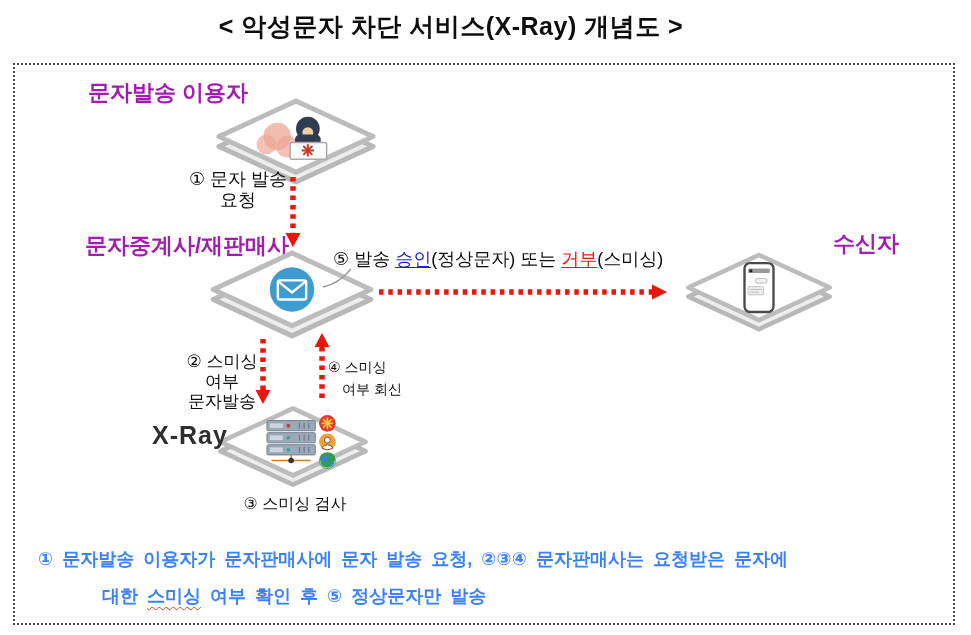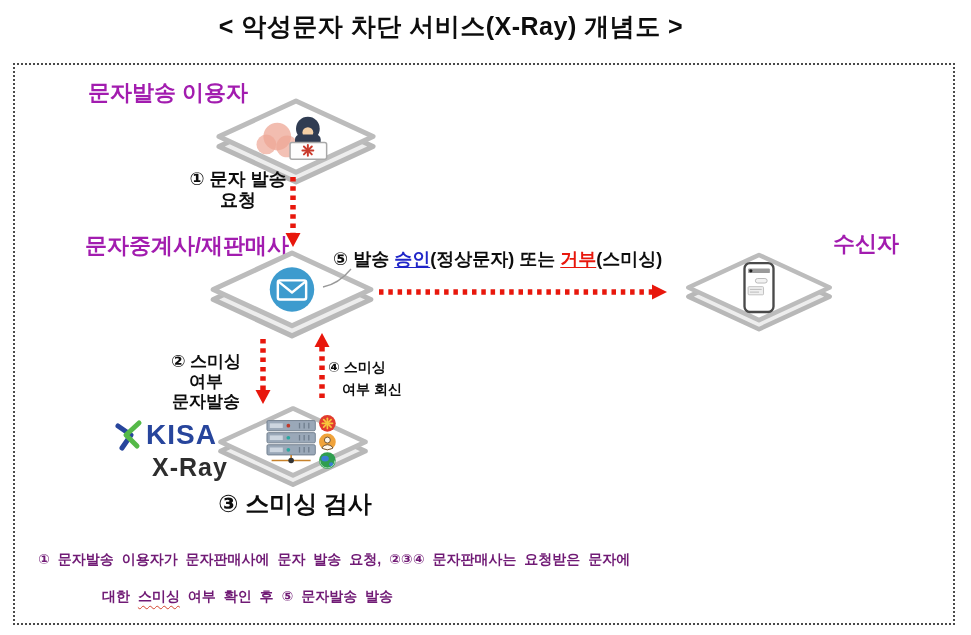--- a/index.html
+++ b/index.html
@@ -12,42 +12,42 @@
     top:10px; left:0; width:902px; text-align:center;
     font-size:25px; font-weight:bold; letter-spacing:0.5px; color:#0d0d0d;
   }
 
   .panel {
     left:13px; top:63px; width:942px; height:562px;
     border:2px dotted #4a4a4a; background:#fff;
   }
 
   .node-label { font-weight:bold; color:#a21caf; font-size:22px; white-space:nowrap; }
-  .step-label { font-weight:bold; color:#0d0d0d; font-size:17px; line-height:20px; white-space:nowrap; }
+  .step-label { font-weight:normal; color:#0d0d0d; font-size:17px; line-height:20px; white-space:nowrap; }
 
   .lbl-sender   { left:88px;  top:78px;  }
   .lbl-relay    { left:85px;  top:231px; }
   .lbl-receiver { left:787px; top:229px;margin-left:46px; }
 
   .step1 { left:186px; top:169px; width:104px; text-align:center; font-size:18px; line-height:21px; }
-  .step2 { left:156px; top:352px; width:100px; text-align:center; }
+  .step2 { left:172px; top:352px; width:100px; text-align:center; }
   .step4 { left:328px; top:356px; text-align:left; font-size:14px; line-height:22px; }
   .step4 .indent { margin-left:14px; }
-  .step3 { left:213px; top:494px; width:164px; text-align:center; font-size:24px; }
-
-  .step5 { left:333px; top:249px; font-size:18px; font-weight:bold; white-space:nowrap; }
+  .step3 { left:213px; top:494px; width:164px; text-align:center; font-size:16px; }
+
+  .step5 { left:333px; top:249px; font-size:18px; font-weight:normal; white-space:nowrap; }
   .step5 .ok  { color:#1f25c8; text-decoration:underline; text-underline-offset:2px; }
   .step5 .no  { color:#e8170c; text-decoration:underline; text-underline-offset:2px; }
 
   .kisa { left:112px; top:419px; }
   .kisa .row { display:flex; align-items:center; }
   .kisa .brand { font-size:28px; font-weight:bold; color:#27459c; letter-spacing:1px; }
   .kisa .product { font-size:25px; font-weight:bold; color:#2e2e2e; margin:2px 0 0 40px; letter-spacing:1px; }
 
-  .footer { left:38px; top:541px; width:900px; font-size:14px; font-weight:bold; line-height:37px; color:#701a75; word-spacing:4px; white-space:nowrap; }
+  .footer { left:38px; top:541px; width:900px; font-size:18px; font-weight:bold; line-height:37px; color:#3b82f6; word-spacing:4px; white-space:nowrap; }
   .footer .l2 { margin-left:64px; }
   .footer .wavy { text-decoration-line:underline; text-decoration-style:wavy; text-decoration-color:#d4452e; text-decoration-thickness:1px; text-underline-offset:4px;text-align:right; }
 
   svg { display:block; }
   .overlay { left:0; top:0; pointer-events:none; }
 </style>
 </head>
 <body>
 
 <div class="abs page-title">&lt; 악성문자 차단 서비스(X-Ray) 개념도 &gt;</div>
@@ -186,28 +186,21 @@
 </div>
 
 <div class="abs step-label step4">
   <div>④ 스미싱</div>
   <div class="indent">여부 회신</div>
 </div>
 
 <div class="abs step-label step3">③ 스미싱 검사</div>
 
 <div class="abs kisa">
-  <div class="row">
-    <svg width="34" height="32" viewBox="0 0 28 32">
-      <polyline points="3,7 16,16 7,29" fill="none" stroke="#27459c" stroke-width="5" stroke-linecap="round" stroke-linejoin="round"></polyline>
-      <polyline points="24,4 11,16 22,27" fill="none" stroke="#55b948" stroke-width="5" stroke-linecap="round" stroke-linejoin="round"></polyline>
-    </svg>
-    <span class="brand">KISA</span>
-  </div>
   <div class="product">X-Ray</div>
 </div>
 
 <div class="abs footer">
   <div class="l1">① 문자발송 이용자가 문자판매사에 문자 발송 요청, ②③④ 문자판매사는 요청받은 문자에</div>
   <div class="l2">
-    <span>대한 </span><span class="wavy">스미싱</span><span> 여부 확인 후 ⑤ 문자발송 발송</span>
+    <span>대한 </span><span class="wavy">스미싱</span><span> 여부 확인 후 ⑤ 정상문자만 발송</span>
   </div>
 </div>
 
 </body></html>

